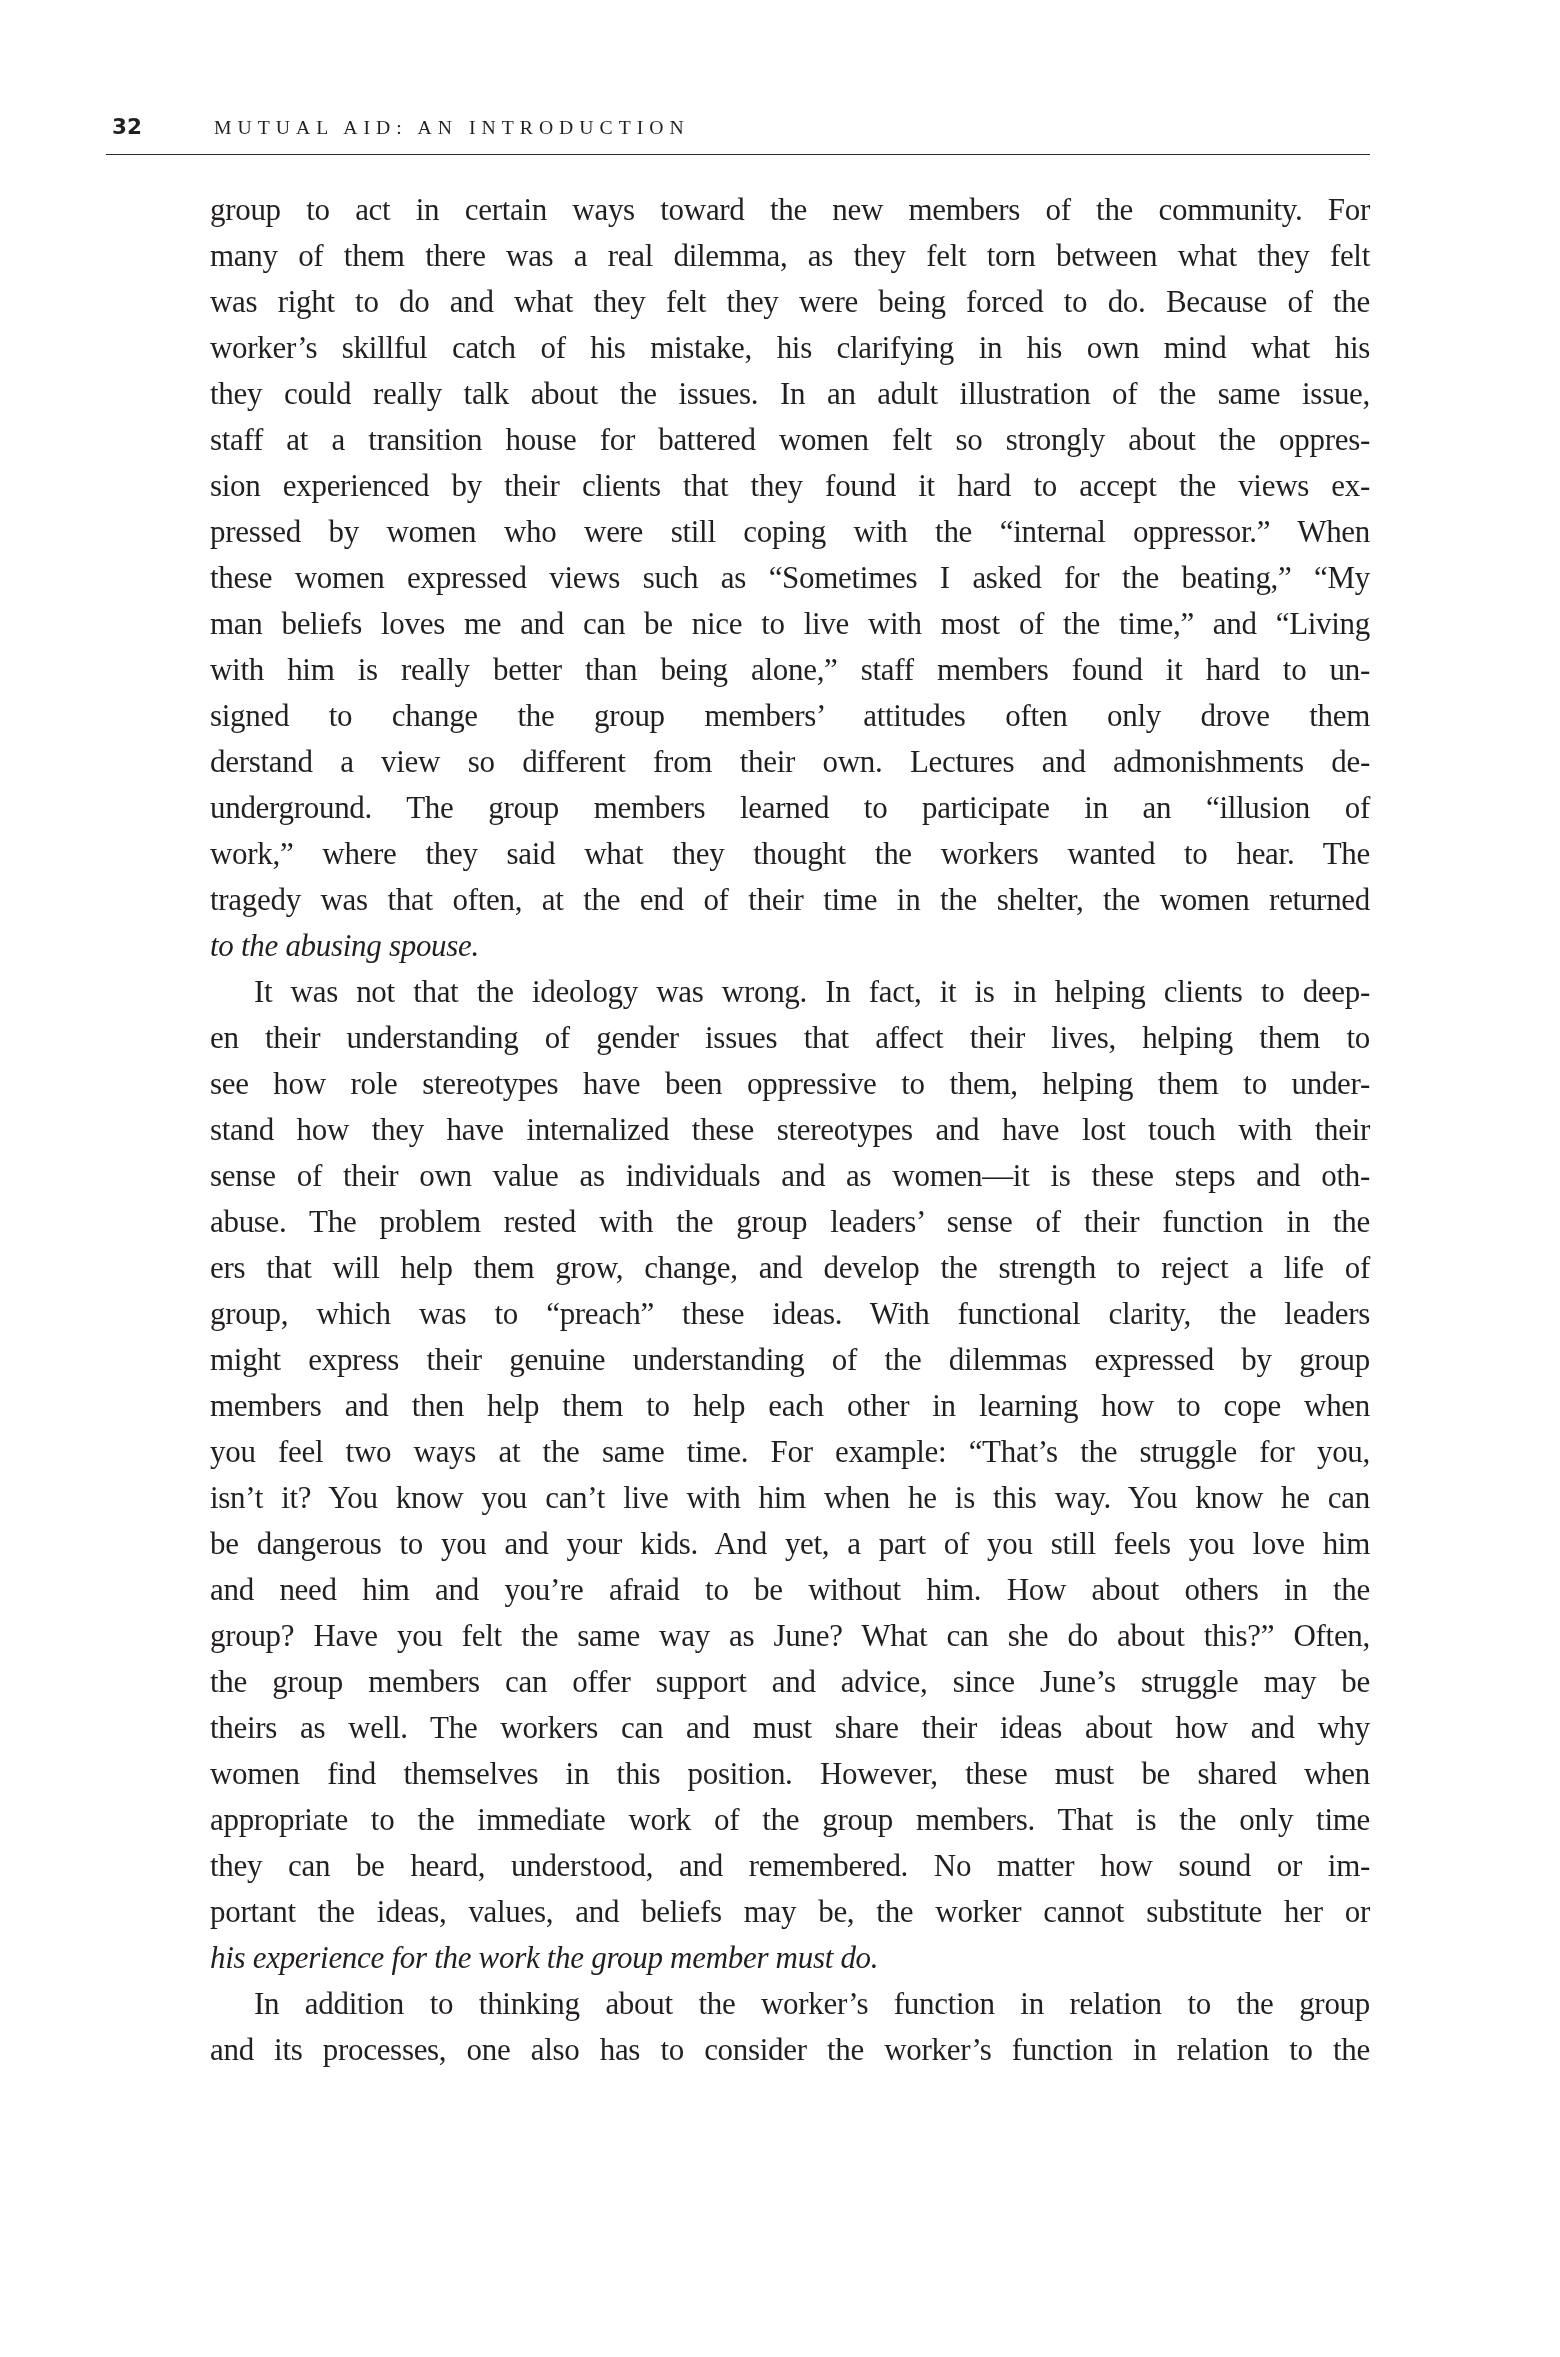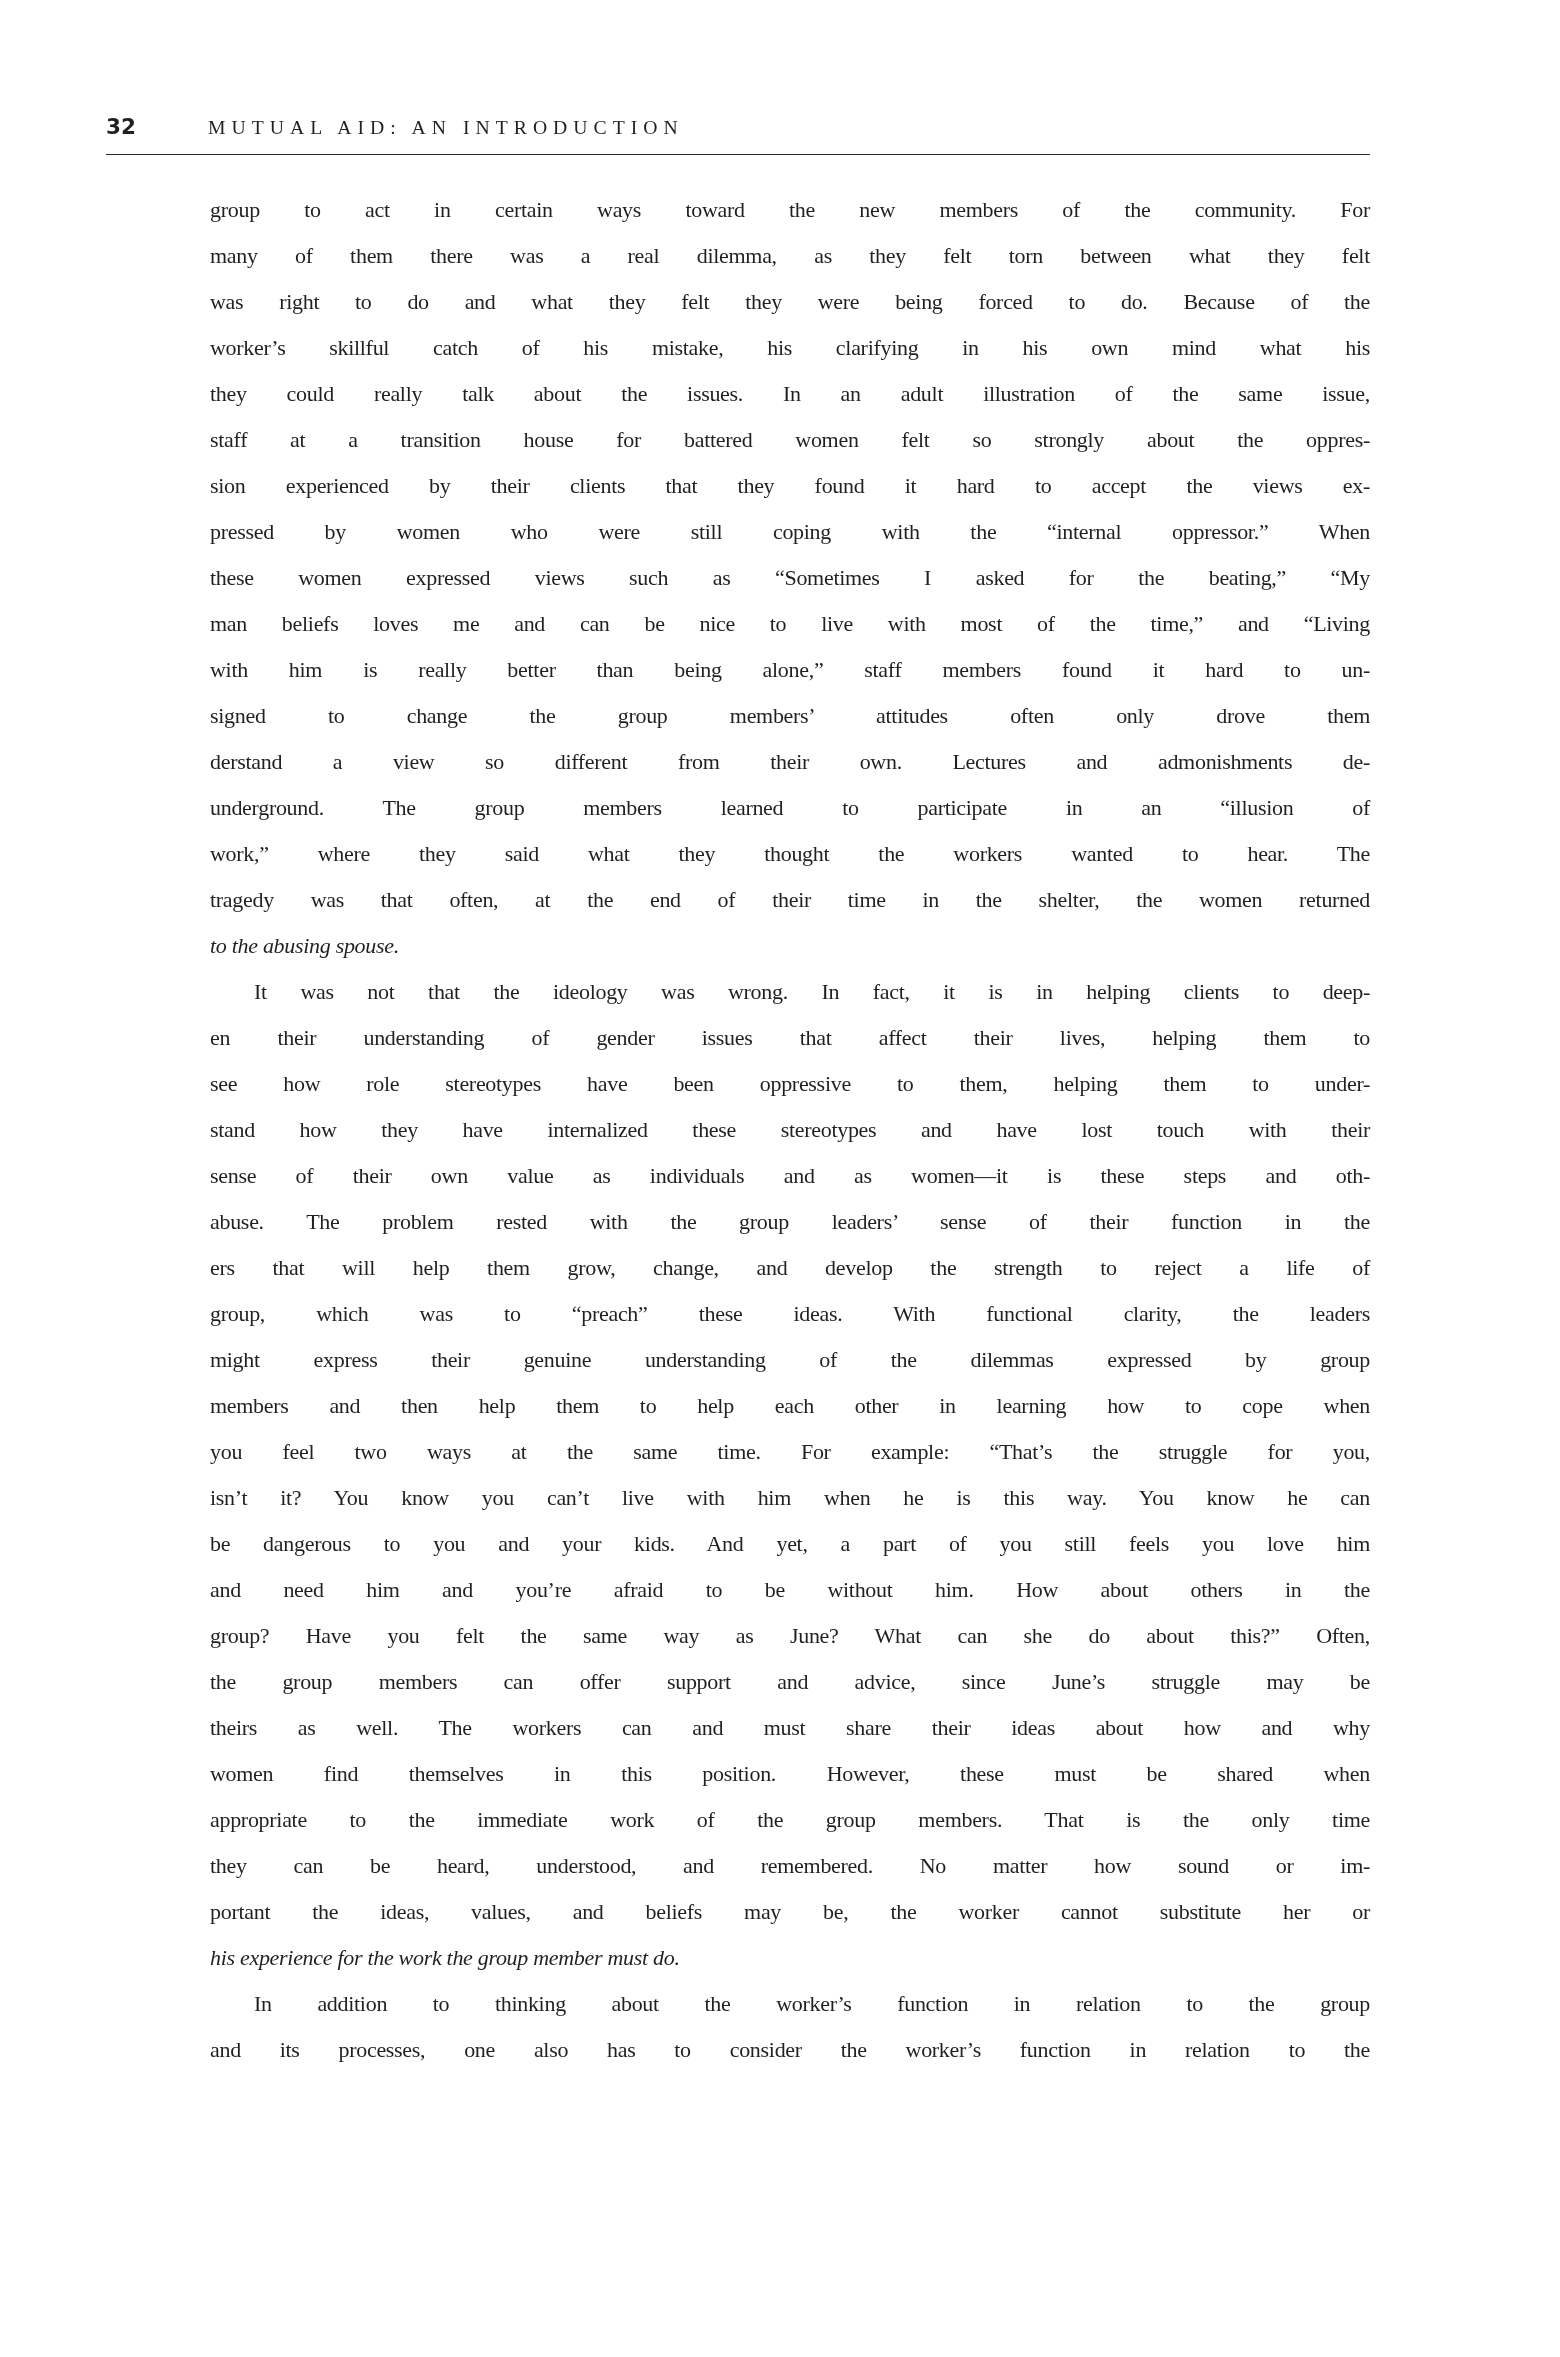--- a/index.html
+++ b/index.html
@@ -9,21 +9,21 @@
     }
     body {
       width: 1561px;
       height: 2357px;
       position: relative;
       overflow: hidden;
       color: #231f20;
     }
     .running-head {
       position: absolute;
-      left: 106px;
+      left: 112px;
       top: 111px;
       width: 1264px;
       height: 30px;
     }
     .page-number {
       position: absolute;
       left: 0;
       top: 2.8px;
       font-family: "DejaVu Sans", sans-serif;
       font-size: 21.5px;
@@ -50,21 +50,21 @@
       width: 1264px;
       height: 0;
       border-top: 1.9px solid #2b2b2b;
     }
     .body-text {
       position: absolute;
       left: 210px;
       top: 187px;
       width: 1160px;
       font-family: "Liberation Serif", serif;
-      font-size: 22px;
+      font-size: 31px;
       color: #231f20;
     }
     .line {
       display: block;
       height: 46px;
       line-height: 46px;
       white-space: nowrap;
       text-align: justify;
       text-align-last: justify;
       letter-spacing: -0.3px;

